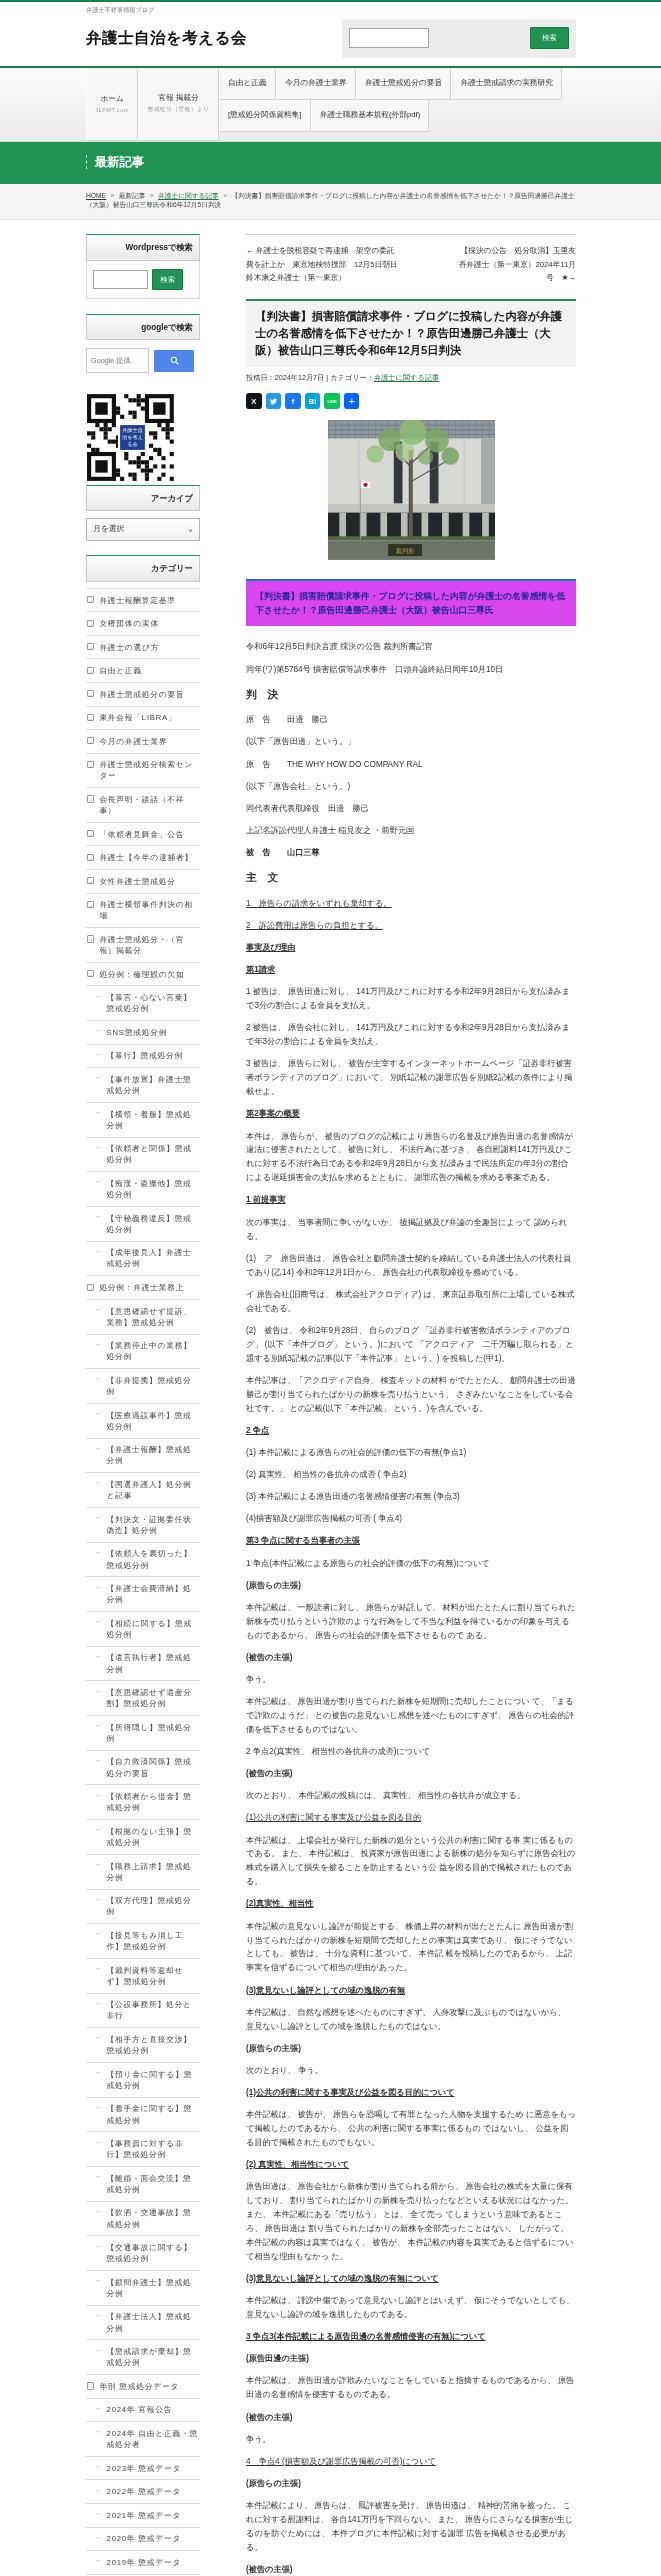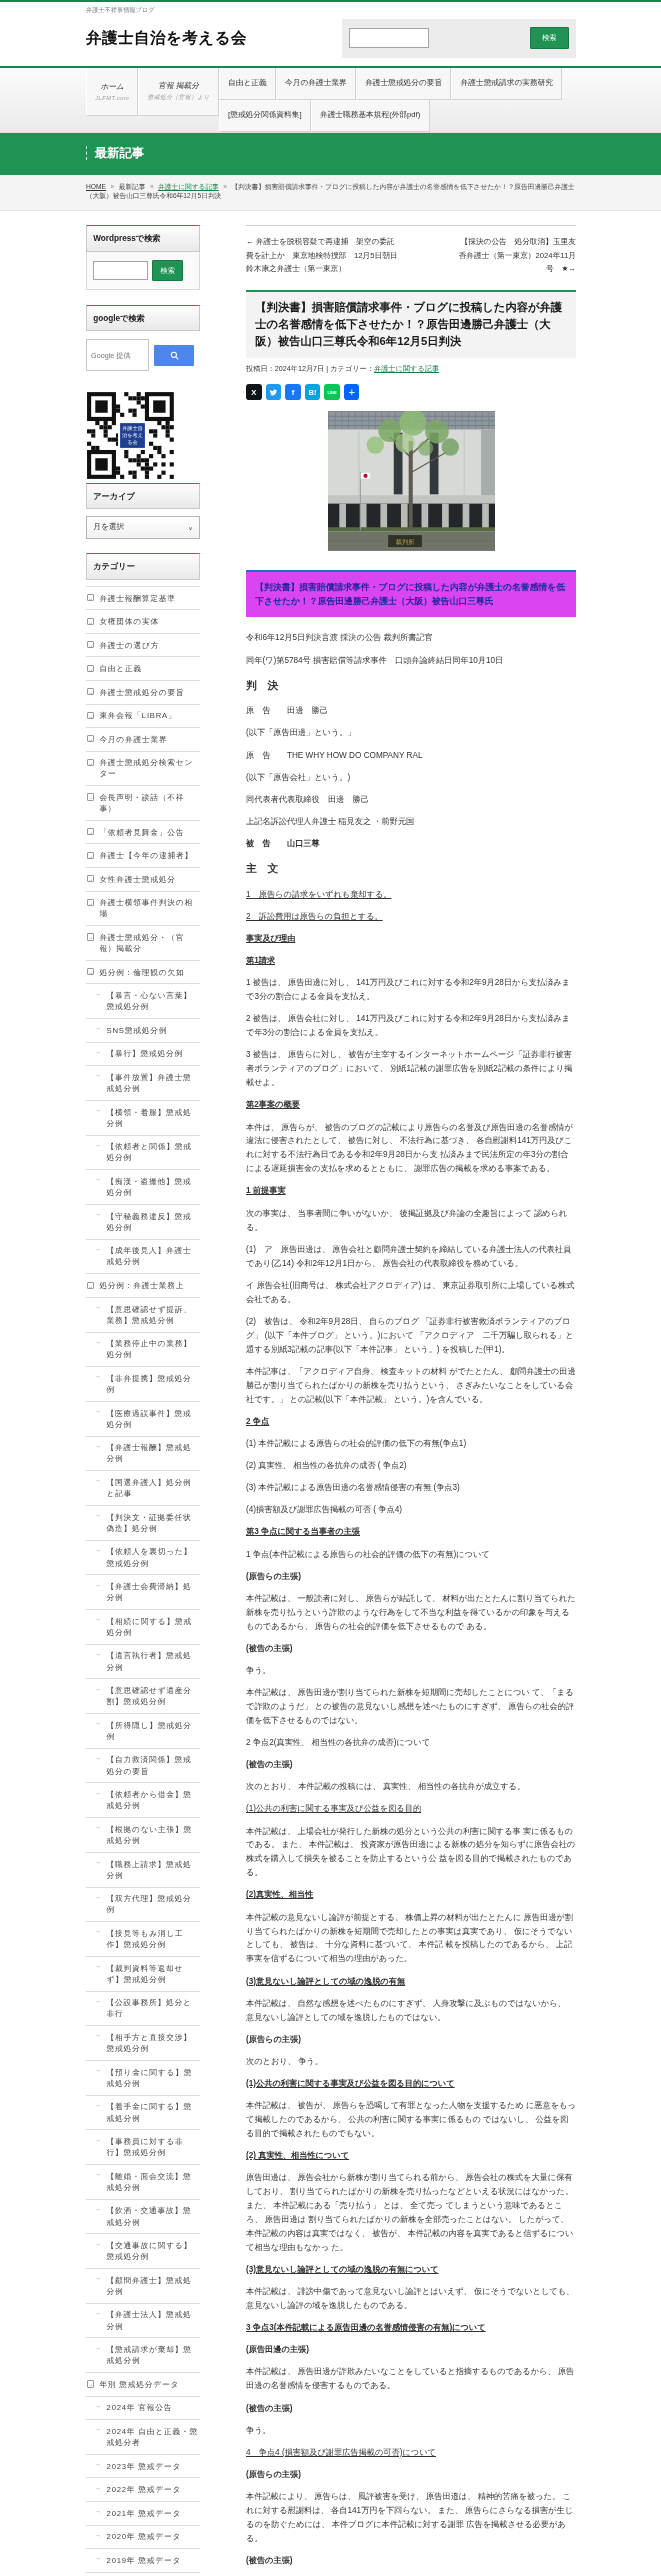--- a/index.html
+++ b/index.html
@@ -17,21 +17,21 @@
   .site-header-row { display:flex; justify-content:space-between; align-items:center; padding:3.1px 0 8.2px; }
   .site-title { font-size:15.5px; font-weight:bold; color:#111; letter-spacing:0.5px; }
   .header-search { background:#ececec; width:234px; padding:8.2px 7.2px; display:flex; align-items:center; justify-content:space-between; }
   .search-input { width:80px; height:19.6px; border:0.5px solid #a5a5a5; background:#fff; padding:0 3.1px; font-size:7.2px; }
   .btn-green { background:#1f9254; color:#fff; border:0.5px solid #157b43; font-size:7.2px; padding:5.2px 11.3px; border-radius:1px; cursor:pointer; }
 
   
   .nav-strip { border-top:2.1px solid #17854a; background:linear-gradient(#fbfbfb,#ebebeb); border-bottom:0.5px solid #dcdcdc; }
   .nav-flex { display:flex; align-items:flex-start; }
   .nav-item { background:#f7f7f7; border-right:0.5px solid #d3d3d3; border-left:0.5px solid #fff; padding:0 8.2px; display:flex; flex-direction:column; justify-content:center; align-items:center; text-align:center; font-size:7.7px; color:#333; cursor:pointer; }
-  .nav-tall { height:48px; border-bottom:0.5px solid #d3d3d3;font-style:italic; }
+  .nav-tall { height:73px; border-bottom:0.5px solid #d3d3d3; }
   .nav-sub { font-size:5.7px; color:#9a9a9a; margin-top:2.6px; letter-spacing:0.5px; }
   .nav-col { display:flex; flex-direction:column; align-items:flex-start; }
   .nav-row { display:flex; }
   .nav-row .nav-item { height:32px; border-bottom:0.5px solid #d3d3d3; }
 
   
   .hero { background:#1f9254; padding:12.4px 0; }
   .hero-label { color:#fff; font-size:12.4px; font-weight:bold; border-left:1.5px dashed rgba(255,255,255,.85); padding-left:7.7px; }
 
   
@@ -40,26 +40,26 @@
   .bc-link { color:#333; text-decoration:underline; cursor:pointer; }
   .bc-link.green { color:#1e7b45; }
 
   
   .content { display:flex; justify-content:space-between; padding-top:14.4px; align-items:flex-start; }
   .sidebar { width:114px; flex:none; }
   .main { width:330px; flex:none; }
 
   
   .widget { margin-bottom:14.4px; }
-  .widget-header { border:0.5px solid #c9c9c9; border-top:1.5px solid #1f9254; background:linear-gradient(#fdfdfd,#e9e9e9); padding:6.7px 6.2px; font-weight:bold; font-size:8.2px; color:#222; }
+  .widget-header { border:0.5px solid #c9c9c9; border-top:1.5px solid #1f9254; background:linear-gradient(#fdfdfd,#e9e9e9); padding:6.7px 6.2px; font-weight:bold; font-size:8.2px; color:#222;text-align:right; }
   .widget-body { border:0.5px solid #d9d9d9; border-top:none; background:#fafafa; padding:8.2px 6.2px; display:flex; gap:4.1px; align-items:center; }
   .wp-input { width:55px; height:19.6px; border:0.5px solid #a5a5a5; background:#fff; padding:0 2.6px; }
   .btn-green.small { padding:4.6px 7.2px; }
   .g-body { padding:8.2px 0 3.1px; display:flex; gap:5.2px; align-items:center; }
-  .g-input { width:63px; height:32px; border:0.5px solid #c7c7c7; background:#fff; padding:0 4.1px; font-size:7.2px; color:#9a9a9a; }
+  .g-input { width:63px; height:25px; border:0.5px solid #c7c7c7; background:#fff; padding:0 4.1px; font-size:7.2px; color:#9a9a9a; }
   .g-btn { width:40px; height:21.6px; background:#4e86ec; border:none; border-radius:1px; display:flex; align-items:center; justify-content:center; cursor:pointer; }
   .qr-wrap { padding:2.1px 0 1px; }
   .select-box { border:0.5px solid #b5b5b5; background:linear-gradient(#fff,#f1f1f1); padding:5.7px 6.2px; font-size:7.7px; color:#333; display:flex; justify-content:space-between; align-items:center; cursor:pointer; }
   .chev { font-size:6.2px; color:#444; transform:scaleY(.8); }
 
   .cat-list { list-style:none; margin:0; padding:0; border-top:0.5px solid #ddd; }
   .cat-list li { border-bottom:0.5px solid #ddd; padding:5.7px 1px; font-size:7.7px; color:#444; display:flex; gap:5.2px; align-items:flex-start; letter-spacing:0.8px; line-height:1.45; cursor:pointer; }
   .cat-icon { flex:none; width:7.2px; height:7.2px; border:0.5px solid #999; border-radius:1px; color:#888; font-size:5.2px; line-height:6.2px; text-align:center; margin-top:1.5px; letter-spacing:0; }
   .cat-list li.sub { padding-left:8.2px; }
   .cat-list li.sub .cat-icon { border:none; font-size:6.2px; margin-top:0.5px; }

